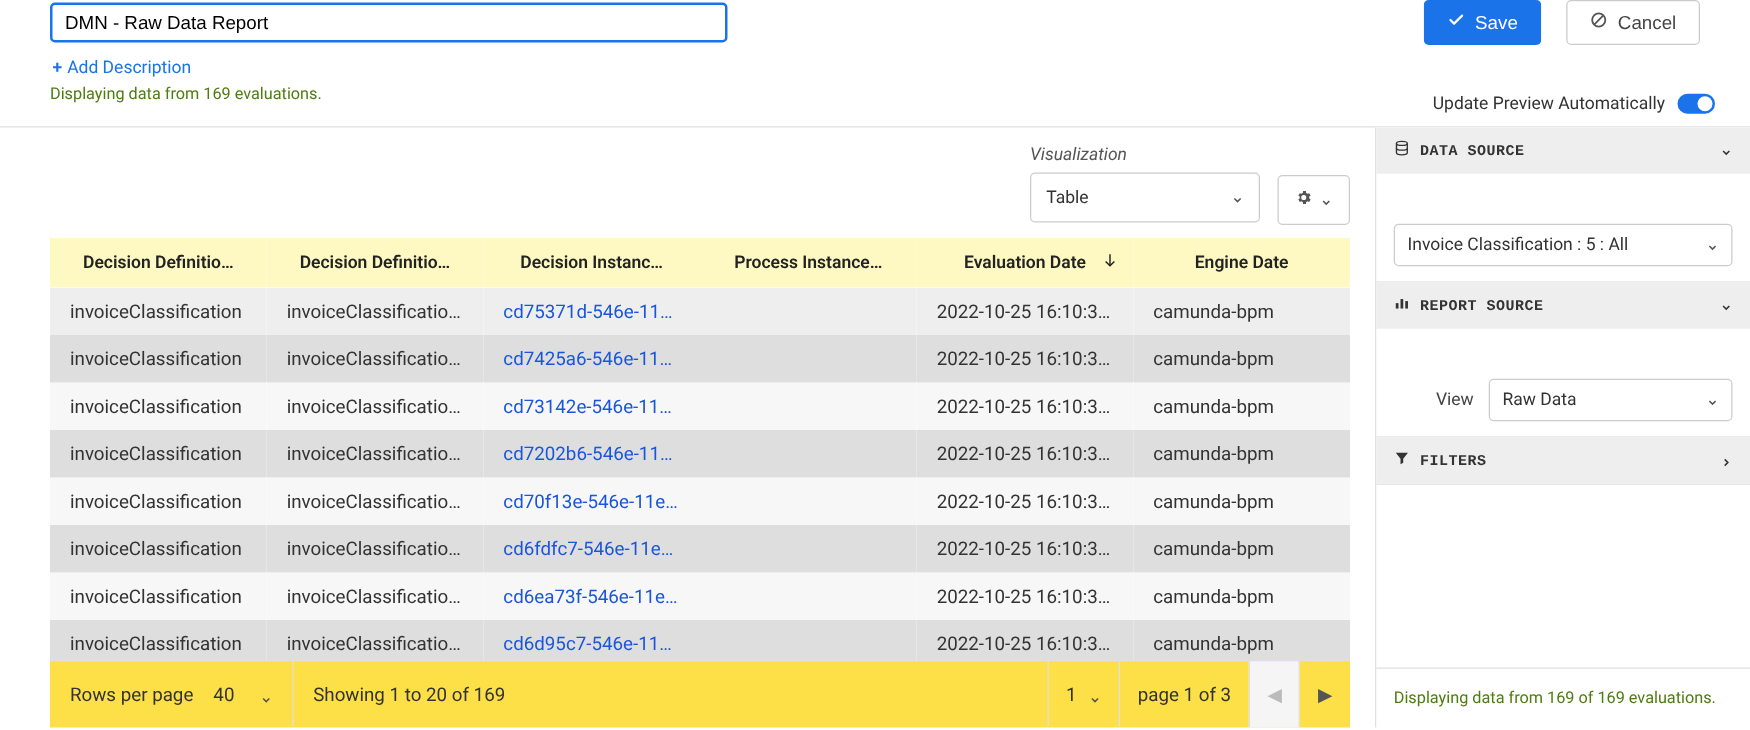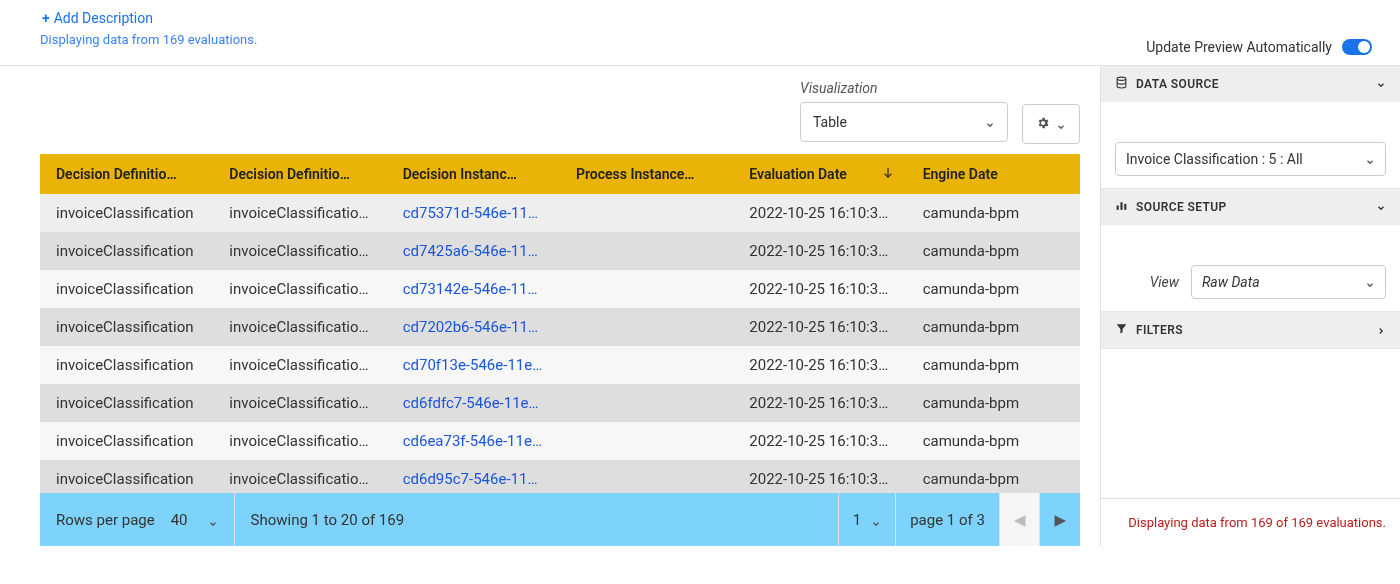--- a/index.html
+++ b/index.html
@@ -19,21 +19,21 @@
     height: 36px; padding: 0 18px; border-radius: 4px; font-size: 15px;
     font-weight: 500; cursor: pointer; border: 1px solid transparent;
     white-space: nowrap;
   }
   .btn-primary { background: #1a73e8; color: #fff; }
   .btn-secondary { background: #fff; color: #444; border-color: #ccc; }
   .add-desc {
     color: #1a73e8; cursor: pointer; font-size: 14px; margin-top: 10px;
     display: inline-flex; align-items: center; gap: 4px; margin-left: 2px;
   }
-  .evals-note { color: #3b82f6; font-size: 13px; margin-top: 6px; margin-bottom: 10px; }
+  .evals-note { color: #4d7c0f; font-size: 13px; margin-top: 6px; margin-bottom: 10px; }
   .update-row {
     display: flex; justify-content: flex-end; align-items: center;
     gap: 10px; padding-right: 28px; padding-bottom: 10px; margin-top: -18px;
   }
   .toggle {
     width: 30px; height: 16px; background: #1a73e8; border-radius: 8px;
     position: relative; cursor: pointer;
   }
   .toggle::after {
     content: ""; position: absolute; width: 12px; height: 12px;
@@ -46,50 +46,50 @@
   .viz-row {
     display: flex; justify-content: flex-end; align-items: flex-start; gap: 14px;
     padding-right: 20px; margin-bottom: 10px;
   }
   .viz-block label { display: block; font-size: 14px; color: #555; margin-bottom: 6px; font-style: italic; }
   .select {
     height: 40px; border: 1px solid #ccc; border-radius: 4px; background: #fff;
     padding: 0 12px; display: flex; align-items: center; justify-content: space-between;
     cursor: pointer; gap: 20px;
   }
-  .select.wide { width: 208px; }
+  .select.wide { width: 184px; }
   .gear-btn {
     height: 40px; width: 58px; border: 1px solid #ccc; border-radius: 4px;
     display: flex; align-items: center; justify-content: center; gap: 6px;
     cursor: pointer; margin-top: 24px;
   }
 
   .table-wrap { flex: 1; overflow: hidden; margin-right: 20px; }
   table { width: 100%; border-collapse: collapse; table-layout: fixed; }
   thead th {
-    background: #eab308; text-align: left; padding: 12px 16px;
+    background: #fef9c3; text-align: center; padding: 12px 16px;
     font-weight: 600; font-size: 14px; color: #222;
     overflow: hidden; text-overflow: ellipsis; white-space: nowrap;
     position: relative;
   }
   thead th.sorted .sort-icon {
     position: absolute; right: 12px; top: 50%; transform: translateY(-50%);
   }
   tbody td {
     padding: 10px 16px; font-size: 15px; color: #333;
     overflow: hidden; text-overflow: ellipsis; white-space: nowrap;
   }
   tbody tr:nth-child(even) { background: #dedede; }
   tbody tr:nth-child(odd) { background: #f7f7f7; }
   tbody tr:first-child { background: #eeeeee; }
   .link { color: #1a56db; cursor: pointer; }
 
   .pager {
     display: flex; align-items: center; border-top: 1px solid #e0e0e0;
-    background: #7dd3fc; height: 54px; margin-right: 20px; font-size: 15px;
+    background: #fde047; height: 54px; margin-right: 20px; font-size: 15px;
   }
   .pager .rows { display: flex; align-items: center; gap: 16px; padding: 0 16px; border-right: 1px solid #e0e0e0; height: 100%; }
   .pager .rows .select-mini { display: flex; align-items: center; gap: 20px; cursor: pointer; }
   .pager .range { flex: 1; padding: 0 16px; }
   .pager .nav { display: flex; align-items: center; height: 100%; }
   .pager .nav > div { height: 100%; display: flex; align-items: center; border-left: 1px solid #e0e0e0; padding: 0 14px; }
   .pager .nav-btn { cursor: pointer; color: #555; }
   .pager .nav-btn.disabled { color: #bbb; cursor: default; background:#f5f5f5;}
 
   .sidepanel {
@@ -97,42 +97,63 @@
     flex-direction: column; background: #fff;
   }
   .panel-section {
     border-bottom: 1px solid #e5e5e5;
   }
   .panel-header {
     background: #eee; padding: 10px 14px; display: flex; align-items: center;
     justify-content: space-between; cursor: pointer; font-size: 12px;
     font-weight: 600; letter-spacing: 0.4px; color: #333;
   }
-  .panel-header .left { display: flex; align-items: center; gap: 8px; }
+  .panel-header .left { display: flex; align-items: center; gap: 8px; font-family: Liberation Mono, monospace; }
   .panel-body { padding: 12px 14px; margin-top: 28px; }
   .panel-select {
     border: 1px solid #ccc; border-radius: 4px; padding: 8px 10px;
     display: flex; align-items: center; justify-content: space-between;
     cursor: pointer; background: #fff;
   }
-  .setup-row { display: flex; align-items: center; justify-content: flex-end; gap: 12px; font-style: italic; }
+  .setup-row { display: flex; align-items: center; justify-content: flex-end; gap: 12px; }
   .setup-row label { color: #444; font-size: 14px; }
   .setup-row .panel-select { width: 195px; }
   .panel-footer {
     margin-top: auto; border-top: 1px solid #e0e0e0; padding: 16px 14px;
-    text-align: right; font-size: 13px; color: #b91c1c;
+    text-align: left; font-size: 13px; color: #4d7c0f;
   }
 
   .chevron { width: 10px; height: 10px; display:inline-block; }
   .chevron svg { width:10px; height:10px; }
 </style>
 </head>
 <body>
 
 <div class="header">
+  <div class="title-row">
+    <input class="title-input" type="text" value="DMN - Raw Data Report" style="">
+    <div style="flex:1"></div>
+    <button class="btn btn-primary">
+      <span>
+        <svg width="14" height="14" viewBox="0 0 24 24" fill="none" stroke="#fff" stroke-width="3" stroke-linecap="round" stroke-linejoin="round">
+            <polyline points="20 6 9 17 4 12"></polyline>
+          </svg>
+      </span>
+      <span>Save</span>
+    </button>
+    <button class="btn btn-secondary">
+      <span>
+        <svg width="14" height="14" viewBox="0 0 24 24" fill="none" stroke="#555" stroke-width="2.5">
+            <circle cx="12" cy="12" r="9"></circle>
+            <line x1="6" y1="18" x2="18" y2="6"></line>
+          </svg>
+      </span>
+      <span>Cancel</span>
+    </button>
+  </div>
   <div class="add-desc">
     <span style="font-weight:600;">+</span>
     <span>Add Description</span>
   </div>
   <div class="evals-note">Displaying data from 169 evaluations.</div>
 </div>
 
 <div class="update-row">
   <span>Update Preview Automatically</span>
   <div class="toggle"></div>
@@ -327,21 +348,21 @@
     <div class="panel-section">
       <div class="panel-header">
         <div class="left">
           <span>
             <svg width="13" height="13" viewBox="0 0 24 24" fill="#333">
                 <rect x="3" y="12" width="4" height="8"></rect>
                 <rect x="10" y="6" width="4" height="14"></rect>
                 <rect x="17" y="9" width="4" height="11"></rect>
               </svg>
           </span>
-          <span>SOURCE SETUP</span>
+          <span>REPORT SOURCE</span>
         </div>
         <span class="chevron">
           <svg viewBox="0 0 24 24" fill="none" stroke="#333" stroke-width="3">
               <polyline points="6 9 12 15 18 9"></polyline>
             </svg>
         </span>
       </div>
       <div class="panel-body">
         <div class="setup-row">
           <label>View</label>

